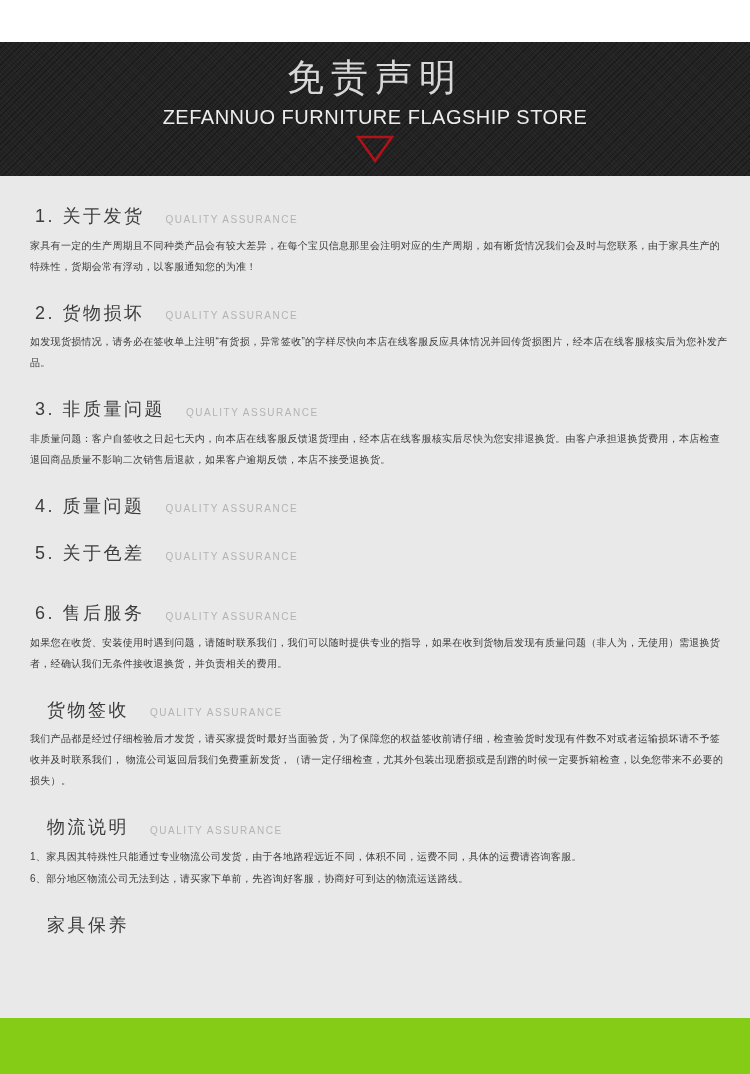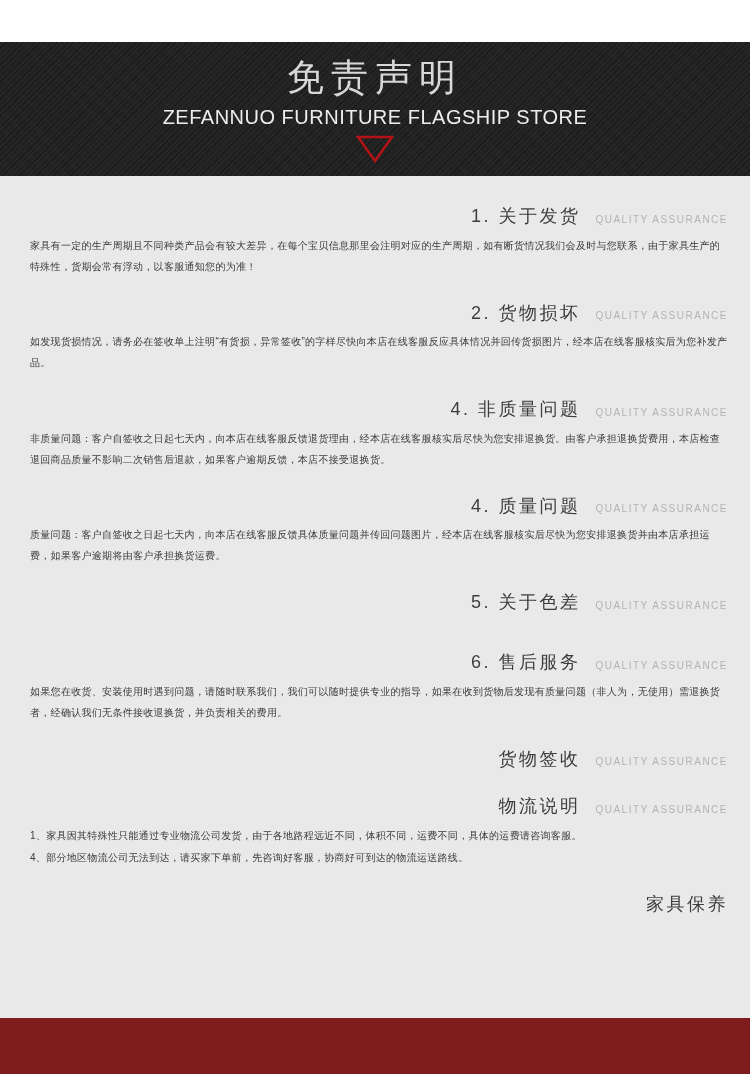--- a/index.html
+++ b/index.html
@@ -1,19 +1,19 @@
 <!DOCTYPE html>
 <html><head>
 <meta charset="utf-8">
 <style>
   * { margin: 0; padding: 0; box-sizing: border-box; }
   html, body { background: #ffffff; }
   .page {
     width: 750px; height: 1074px;
-    background: #7f1d1d;
+    background: #84cc16;
     font-family: "Liberation Sans", sans-serif;
     overflow: hidden;
     margin: 0 auto;
     position: relative;
   }
   .top-strip { height: 42px; background: #ffffff; }
   .hero {
     height: 134px;
     background-color: #232323;
     background-image:
@@ -39,23 +39,22 @@
   .content {
     background: #e9e9e9;
     height: 842px;
     padding: 30px 22px 20px 0;
     overflow: hidden;
   }
   .sec { margin-bottom: 26px; }
   .sec-head {
     display: flex;
     align-items: flex-end;
-    gap: 15px;
+    gap: 21px;
     margin: 0 0 7px 35px;
-    justify-content: flex-end;
   }
   .sec.indent .sec-head { margin-left: 47px; }
   .sec-title {
     font-size: 18px;
     font-weight: 500;
     color: #3d3d3d;
     letter-spacing: 2.5px;
     line-height: 1.2;
   }
   .wm {
@@ -103,32 +102,31 @@
     <section class="sec">
       <div class="sec-head">
         <h2 class="sec-title">2. 货物损坏</h2>
         <span class="wm">QUALITY ASSURANCE</span>
       </div>
       <p class="sec-p">如发现货损情况，请务必在签收单上注明“有货损，异常签收”的字样尽快向本店在线客服反应具体情况并回传货损图片，经本店在线客服核实后为您补发产品。</p>
     </section>
 
     <section class="sec">
       <div class="sec-head">
-        <h2 class="sec-title">4. 非质量问题</h2>
+        <h2 class="sec-title">3. 非质量问题</h2>
         <span class="wm">QUALITY ASSURANCE</span>
       </div>
       <p class="sec-p">非质量问题：客户自签收之日起七天内，向本店在线客服反馈退货理由，经本店在线客服核实后尽快为您安排退换货。由客户承担退换货费用，本店检查退回商品质量不影响二次销售后退款，如果客户逾期反馈，本店不接受退换货。</p>
     </section>
 
     <section class="sec">
       <div class="sec-head">
         <h2 class="sec-title">4. 质量问题</h2>
         <span class="wm">QUALITY ASSURANCE</span>
       </div>
-      <p class="sec-p">质量问题：客户自签收之日起七天内，向本店在线客服反馈具体质量问题并传回问题图片，经本店在线客服核实后尽快为您安排退换货并由本店承担运费，如果客户逾期将由客户承担换货运费。</p>
     </section>
 
     <section class="sec sec-tight">
       <div class="sec-head">
         <h2 class="sec-title">5. 关于色差</h2>
         <span class="wm">QUALITY ASSURANCE</span>
       </div>
     </section>
 
     <section class="sec">
@@ -137,29 +135,30 @@
         <span class="wm">QUALITY ASSURANCE</span>
       </div>
       <p class="sec-p">如果您在收货、安装使用时遇到问题，请随时联系我们，我们可以随时提供专业的指导，如果在收到货物后发现有质量问题（非人为，无使用）需退换货者，经确认我们无条件接收退换货，并负责相关的费用。</p>
     </section>
 
     <section class="sec indent">
       <div class="sec-head">
         <h2 class="sec-title">货物签收</h2>
         <span class="wm">QUALITY ASSURANCE</span>
       </div>
+      <p class="sec-p">我们产品都是经过仔细检验后才发货，请买家提货时最好当面验货，为了保障您的权益签收前请仔细，检查验货时发现有件数不对或者运输损坏请不予签收并及时联系我们， 物流公司返回后我们免费重新发货，（请一定仔细检查，尤其外包装出现磨损或是刮蹭的时候一定要拆箱检查，以免您带来不必要的损失）。</p>
     </section>
 
     <section class="sec indent">
       <div class="sec-head">
         <h2 class="sec-title">物流说明</h2>
         <span class="wm">QUALITY ASSURANCE</span>
       </div>
       <p class="sec-p">1、家具因其特殊性只能通过专业物流公司发货，由于各地路程远近不同，体积不同，运费不同，具体的运费请咨询客服。</p>
-      <p class="sec-p">4、部分地区物流公司无法到达，请买家下单前，先咨询好客服，协商好可到达的物流运送路线。</p>
+      <p class="sec-p">6、部分地区物流公司无法到达，请买家下单前，先咨询好客服，协商好可到达的物流运送路线。</p>
     </section>
 
     <section class="sec indent">
       <div class="sec-head">
         <h2 class="sec-title">家具保养</h2>
 
       </div>
 
     </section>
 

